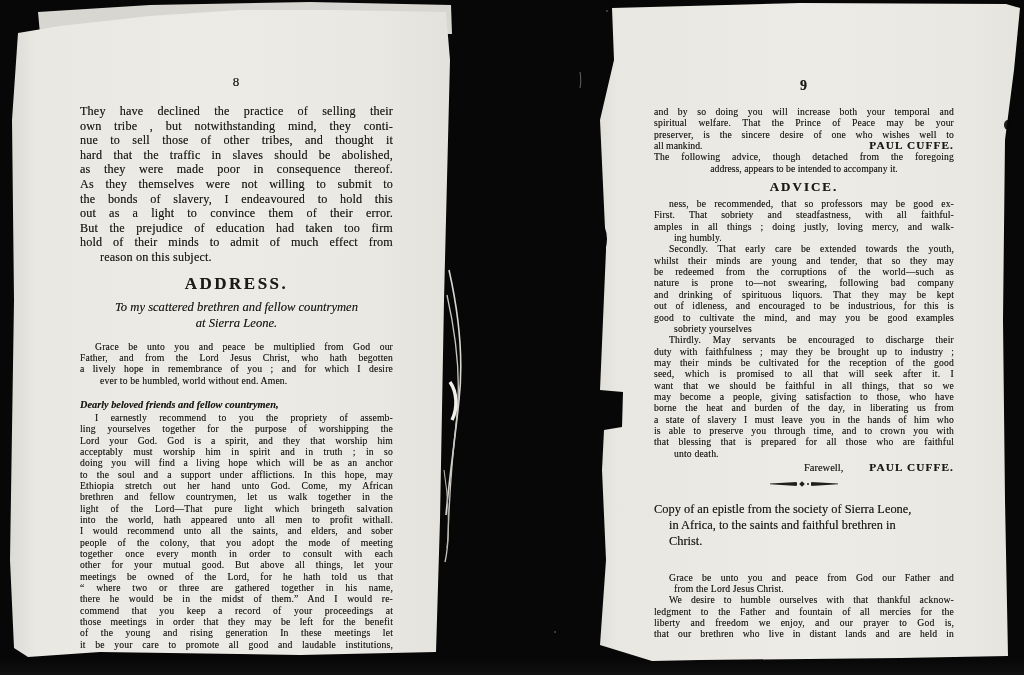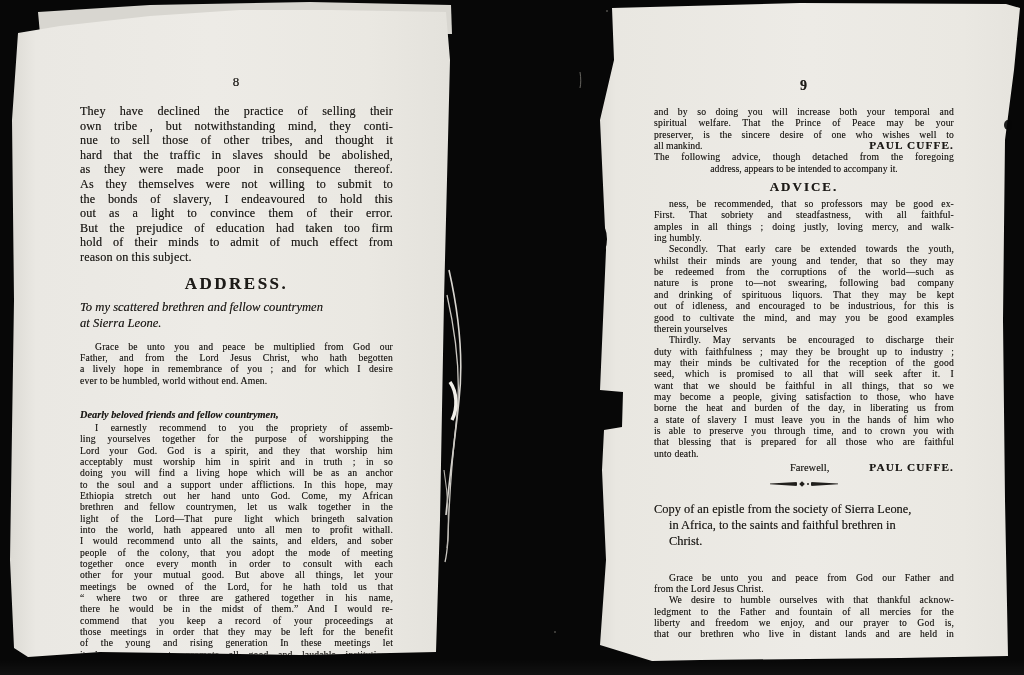--- a/index.html
+++ b/index.html
@@ -45,32 +45,32 @@
     text-shadow:0 0 .45px rgba(30,25,20,.55);}
   #left-page .content{left:70px;top:70px;width:313px;}
   #right-page .content{left:60px;top:78px;width:300px;}
 
   .page-number{text-align:center;letter-spacing:1px;}
   #left-page .page-number{font-size:13px;margin-bottom:14px;}
   #right-page .page-number{font-size:14px;font-weight:700;margin-bottom:12px;}
 
   .para{margin:0;}
   .line{text-align:justify;text-align-last:justify;letter-spacing:.15px;}
-  .line.last{text-align-last:left;}
+  .line.last{text-align-last:left;margin-left:20px;}
   .lg .line{font-size:12.2px;line-height:14.6px;}
   .sm .line{font-size:9.7px;line-height:11.35px;}
   .ind .line:first-child{text-indent:15px;}
 
   .heading1{font-size:17px;font-weight:700;letter-spacing:2.5px;text-align:center;margin:9px 0 5px;}
   .heading2{font-size:13px;font-weight:700;letter-spacing:2px;text-align:center;margin:3px 0 3px;}
-  .subtitle{font-style:italic;font-size:12.6px;line-height:16px;margin:4px 0 10px;}
-  .salutation{font-style:italic;font-weight:600;font-size:10.3px;margin:23px 0 2px;}
+  .subtitle{font-style:italic;font-size:12.6px;line-height:16px;text-align:center;margin:4px 0 10px;}
+  .salutation{font-style:italic;font-weight:600;font-size:10.3px;margin:13px 0 2px;}
 
   .split{display:flex;justify-content:space-between;align-items:baseline;font-size:9.7px;line-height:11.35px;}
-  .farewell{display:flex;justify-content:flex-end;gap:40px;align-items:baseline;font-size:10.5px;margin:2px 0 8px;}
+  .farewell{display:flex;justify-content:flex-end;gap:26px;align-items:baseline;font-size:10.5px;margin:2px 0 8px;}
   .name-caps{font-size:11.3px;letter-spacing:1.1px;font-weight:600;}
   .center-line{font-size:9.7px;line-height:11.35px;text-align:center;margin-bottom:5px;}
 
   .divider{display:flex;justify-content:center;align-items:center;gap:2px;margin:9px 0 15px;}
   .divider .bar{width:27px;height:2px;background:#211f1c;border-radius:1px;}
   .divider .bar.tapeL{clip-path:polygon(0 40%,100% 0,100% 100%,0 60%);height:4px;}
   .divider .bar.tapeR{clip-path:polygon(0 0,100% 40%,100% 60%,0 100%);height:4px;}
   .divider .gem{width:4px;height:4px;background:#211f1c;transform:rotate(45deg);margin:0 1px;}
   .divider .dot{width:2px;height:2px;background:#211f1c;border-radius:50%;}
 
@@ -171,21 +171,21 @@
           <div class="line last">ing humbly.</div>
         </div>
         <div class="para sm ind">
           <div class="line">Secondly. That early care be extended towards the youth,</div>
           <div class="line">whilst their minds are young and tender, that so they may</div>
           <div class="line">be redeemed from the corruptions of the world—such as</div>
           <div class="line">nature is prone to—not swearing, following bad company</div>
           <div class="line">and drinking of spirituous liquors.  That they may be kept</div>
           <div class="line">out of idleness, and encouraged to be industrious, for this is</div>
           <div class="line">good to cultivate the mind, and may you be good examples</div>
-          <div class="line last">therein yourselves</div>
+          <div class="line last">sobriety yourselves</div>
         </div>
         <div class="para sm ind">
           <div class="line">Thirdly. May servants be encouraged to discharge their</div>
           <div class="line">duty with faithfulness ;  may they be brought up to industry ;</div>
           <div class="line">may their minds be cultivated for the reception of the good</div>
           <div class="line">seed, which is promised to all that will seek after it.  I</div>
           <div class="line">want that we should be faithful in all things, that so we</div>
           <div class="line">may become a people, giving satisfaction to those, who have</div>
           <div class="line">borne the heat and burden of the day, in liberating us from</div>
           <div class="line">a state of slavery   I must leave you in the hands of him who</div>

